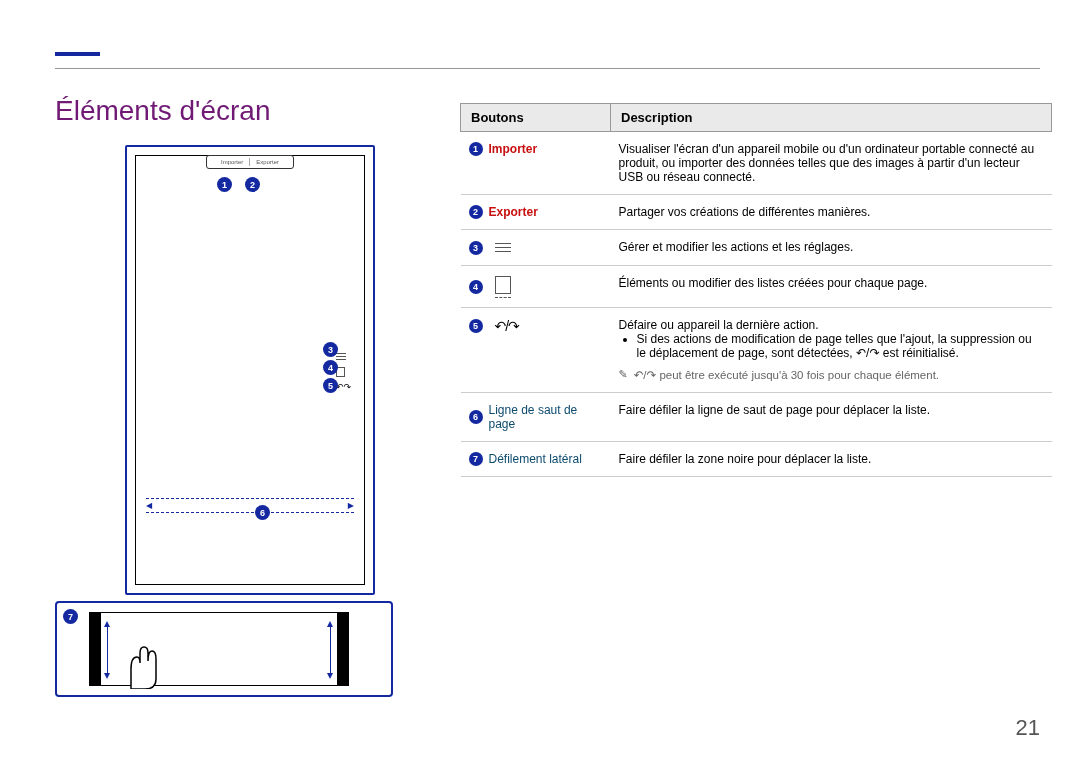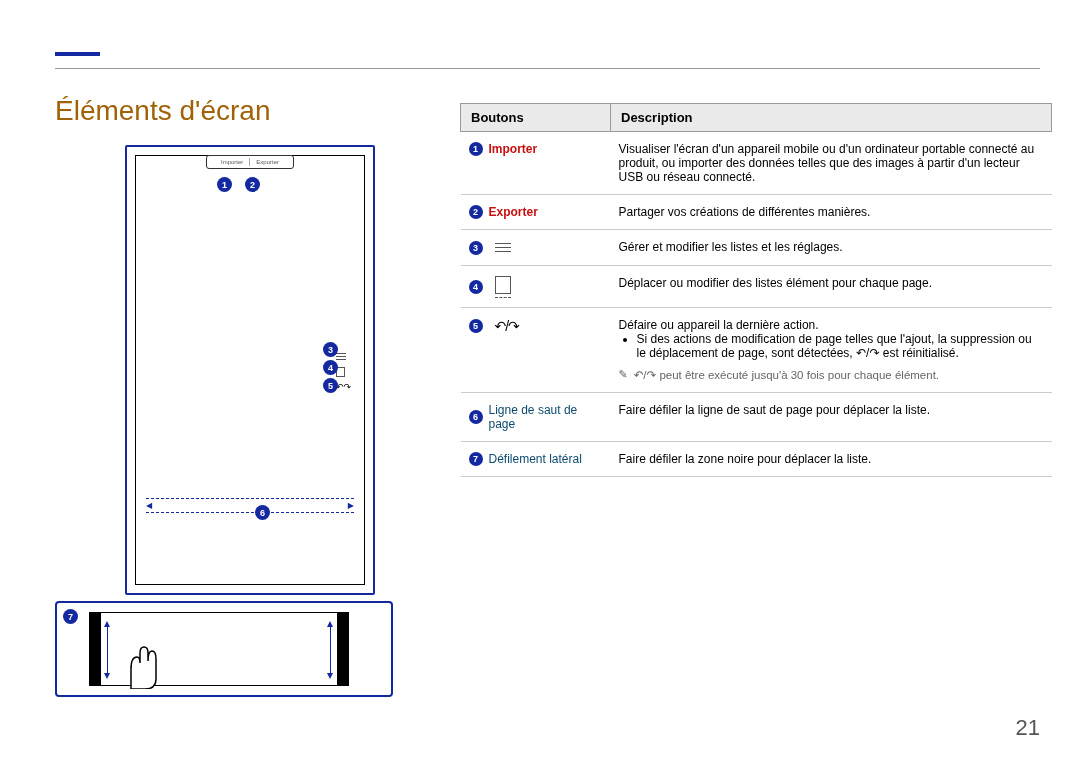--- a/index.html
+++ b/index.html
@@ -1,20 +1,20 @@
 <!DOCTYPE html>
 <html><head>
 <meta charset="utf-8">
 <style>
   * { box-sizing: border-box; margin: 0; padding: 0; }
   html, body { width: 1080px; height: 763px; font-family: Arial, Helvetica, sans-serif; background: #fff; color: #000; }
   .page { width: 1080px; height: 763px; position: relative; padding: 30px 40px 30px 55px; }
   .top-bar { position: absolute; top: 52px; left: 55px; width: 45px; height: 4px; background: #1428a0; }
   .top-rule { position: absolute; top: 68px; left: 55px; right: 40px; border-top: 1px solid #999; }
-  .title { position: absolute; top: 95px; left: 55px; font-size: 28px; font-weight: 400; color: #a16207; }
+  .title { position: absolute; top: 95px; left: 55px; font-size: 28px; font-weight: 400; color: #701a75; }
   .content-wrap { position: absolute; top: 103px; left: 460px; right: 28px; }
   table.desc { width: 100%; border-collapse: collapse; font-size: 12px; }
   table.desc th { text-align: left; background: #eaeaea; border: 1px solid #999; padding: 6px 10px; font-weight: 600; font-size: 13px; }
   table.desc td { border-bottom: 1px solid #ccc; padding: 10px 8px; vertical-align: top; }
   table.desc td.btncol { width: 150px; }
   .circ { display: inline-flex; align-items: center; justify-content: center; width: 14px; height: 14px; border-radius: 50%; background: #1428a0; color: #fff; font-size: 9px; font-weight: bold; margin-right: 6px; flex-shrink: 0; }
   .red-label { color: #c81010; font-weight: 600; font-size: 12px; }
   .black-label { color: #0c4a6e; font-size: 12px; }
   .icon-box { display: inline-block; vertical-align: middle; margin-left: 6px; }
   .lines-icon { display: inline-block; vertical-align: middle; }
@@ -157,30 +157,30 @@
           <td class="btncol">
               <div class="cellflex">
                 <span class="circ">3</span>
                 <span class="icon-box lines-icon">
                   <span></span>
                   <span></span>
                   <span></span>
                 </span>
               </div>
             </td>
-          <td>Gérer et modifier les listes et les réglages.</td>
+          <td>Gérer et modifier les actions et les réglages.</td>
         </tr>
         <tr>
           <td class="btncol">
               <div class="cellflex">
                 <span class="circ">4</span>
                 <span class="icon-box"><span class="page-navi-icon"></span></span>
               </div>
             </td>
-          <td>Déplacer ou modifier des listes élément pour chaque page.</td>
+          <td>Éléments ou modifier des listes créées pour chaque page.</td>
         </tr>
         <tr>
           <td class="btncol">
               <div class="cellflex">
                 <span class="circ">5</span>
                 <span class="icon-box undo-redo">↶/↷</span>
               </div>
             </td>
           <td>
             <div>Défaire ou appareil la dernière action.</div>

